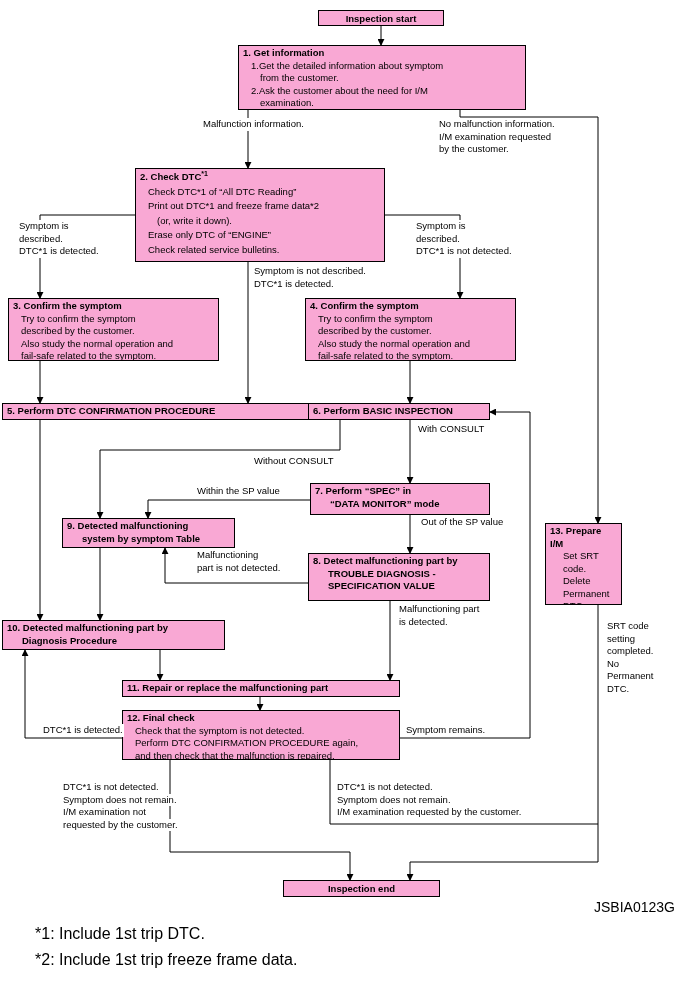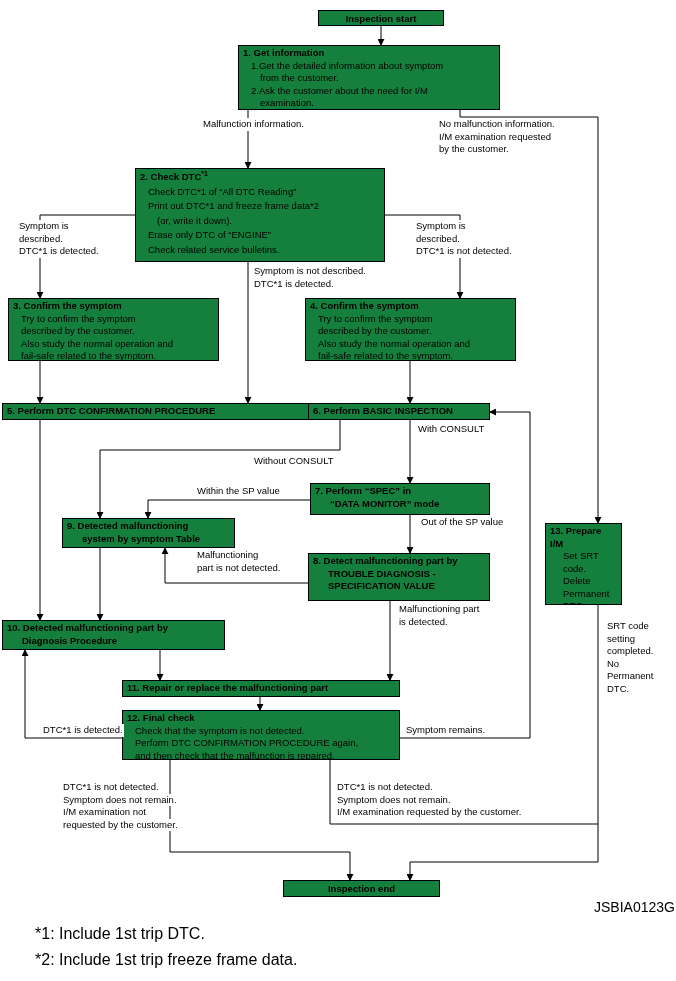--- a/index.html
+++ b/index.html
@@ -4,21 +4,21 @@
 <style>
   html,body { margin:0; padding:0; background:#fff; }
   .canvas {
     position:relative; width:676px; height:981px; background:#fff;
     font-family:"Liberation Sans","DejaVu Sans",sans-serif;
     font-size:9.5px; line-height:12.5px; color:#000;
   }
   .wires { position:absolute; left:0; top:0; }
   .wires polyline { fill:none; stroke:#000; stroke-width:1; }
   .node {
-    position:absolute; border:1px solid #000; background:#15803d;
+    position:absolute; border:1px solid #000; background:#f9a8d4;
     padding:1px 4px; box-sizing:border-box; overflow:hidden;
   }
   .node .title { font-weight:bold; }
   .node .body { padding-left:8px; }
   .terminal { font-weight:bold; text-align:center; padding-top:2px; }
   .n2 { line-height:14.5px; }
   
   .hang div:nth-child(even) { padding-left:9px; }
   .cont3 div:nth-child(3) { padding-left:9px; }
   .sub div:nth-child(n+2) { padding-left:15px; }
@@ -65,21 +65,21 @@
     <polyline points="598,605 598,862 410,862 410,880" marker-end="url(#arr)"></polyline>
   </svg>
 
   <div class="node terminal" style="left:318px;top:10px;width:126px;height:16px;">
     <span>Inspection start</span>
   </div>
   <div class="node terminal" style="left:283px;top:880px;width:157px;height:17px;">
     <span>Inspection end</span>
   </div>
 
-  <div class="node" style="left:238px;top:45px;width:262px;height:65px;">
+  <div class="node" style="left:238px;top:45px;width:288px;height:65px;">
     <div class="title">1. Get information</div>
     <div class="body hang">
         <div>1.Get the detailed information about symptom</div>
         <div>from the customer.</div>
         <div>2.Ask the customer about the need for I/M</div>
         <div>examination.</div>
       </div>
   </div>
 
   <div class="node n2" style="left:135px;top:168px;width:250px;height:94px;">

